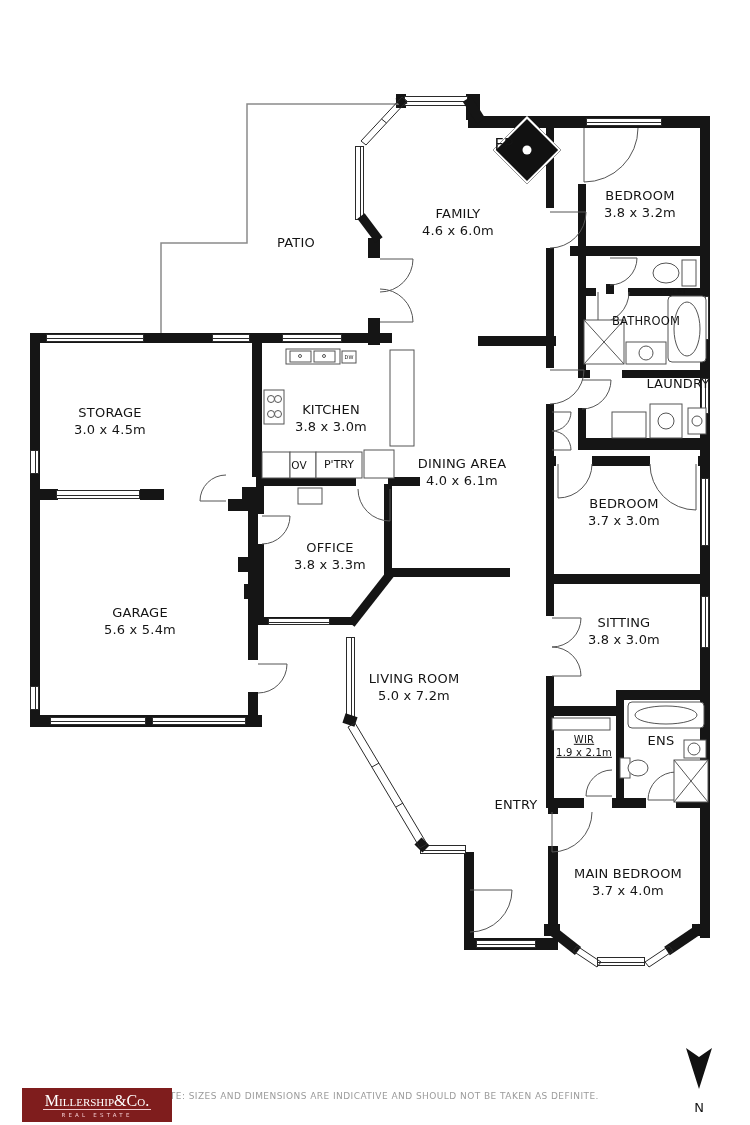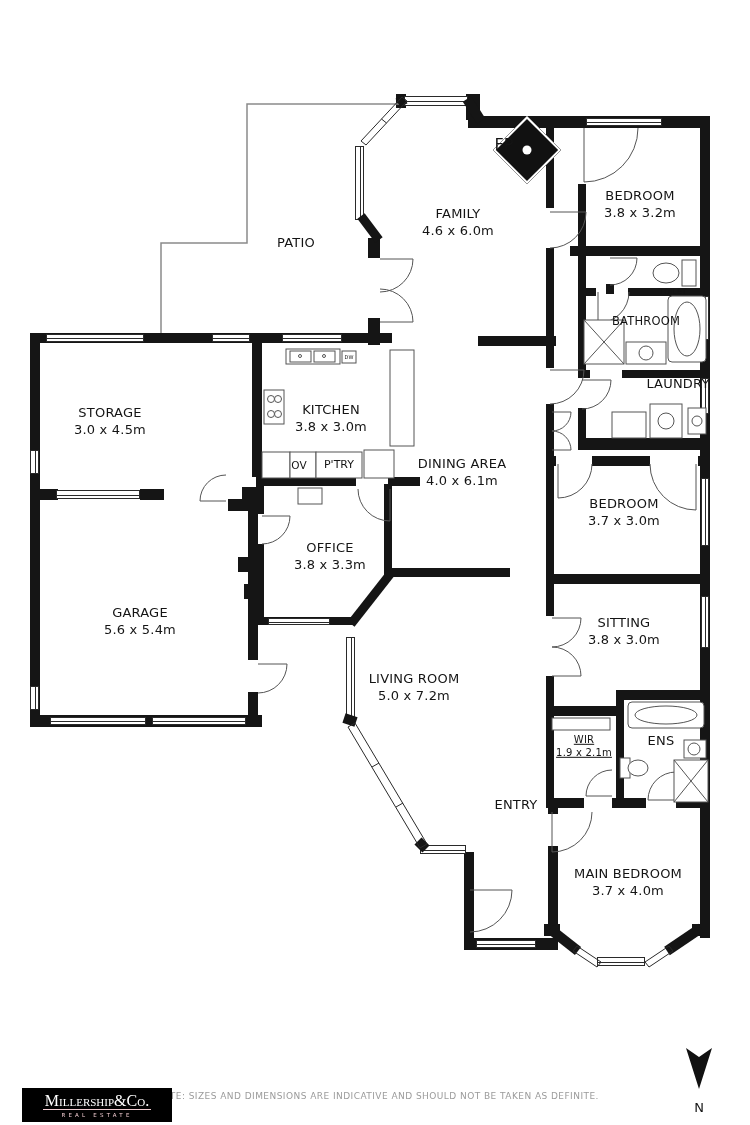--- a/index.html
+++ b/index.html
@@ -294,18 +294,18 @@
   <div class="slabel" style="left:504px;top:144px;font-size:16px">FP</div>
   <div class="slabel" style="left:673px;top:291px;font-size:7.5px;letter-spacing:.3px">TOILET</div>
   <div class="slabel" style="left:299px;top:465px;font-size:10.5px">OV</div>
   <div class="slabel" style="left:339px;top:464px;font-size:11px">P'TRY</div>
   <div class="slabel" style="left:349px;top:357px;font-size:5px">DW</div>
 
   <div id="compass-n">N</div>
 
   <div id="note">NOTE: SIZES AND DIMENSIONS ARE INDICATIVE AND SHOULD NOT BE TAKEN AS DEFINITE.</div>
 
-  <div id="logo" style="background: #000000;">
+  <div id="logo" style="background: #7f1d1d;">
     <div class="brand">Millership&amp;Co.</div>
     <div class="tagline">REAL ESTATE</div>
   </div>
 
 </div>
 
 </body></html>

